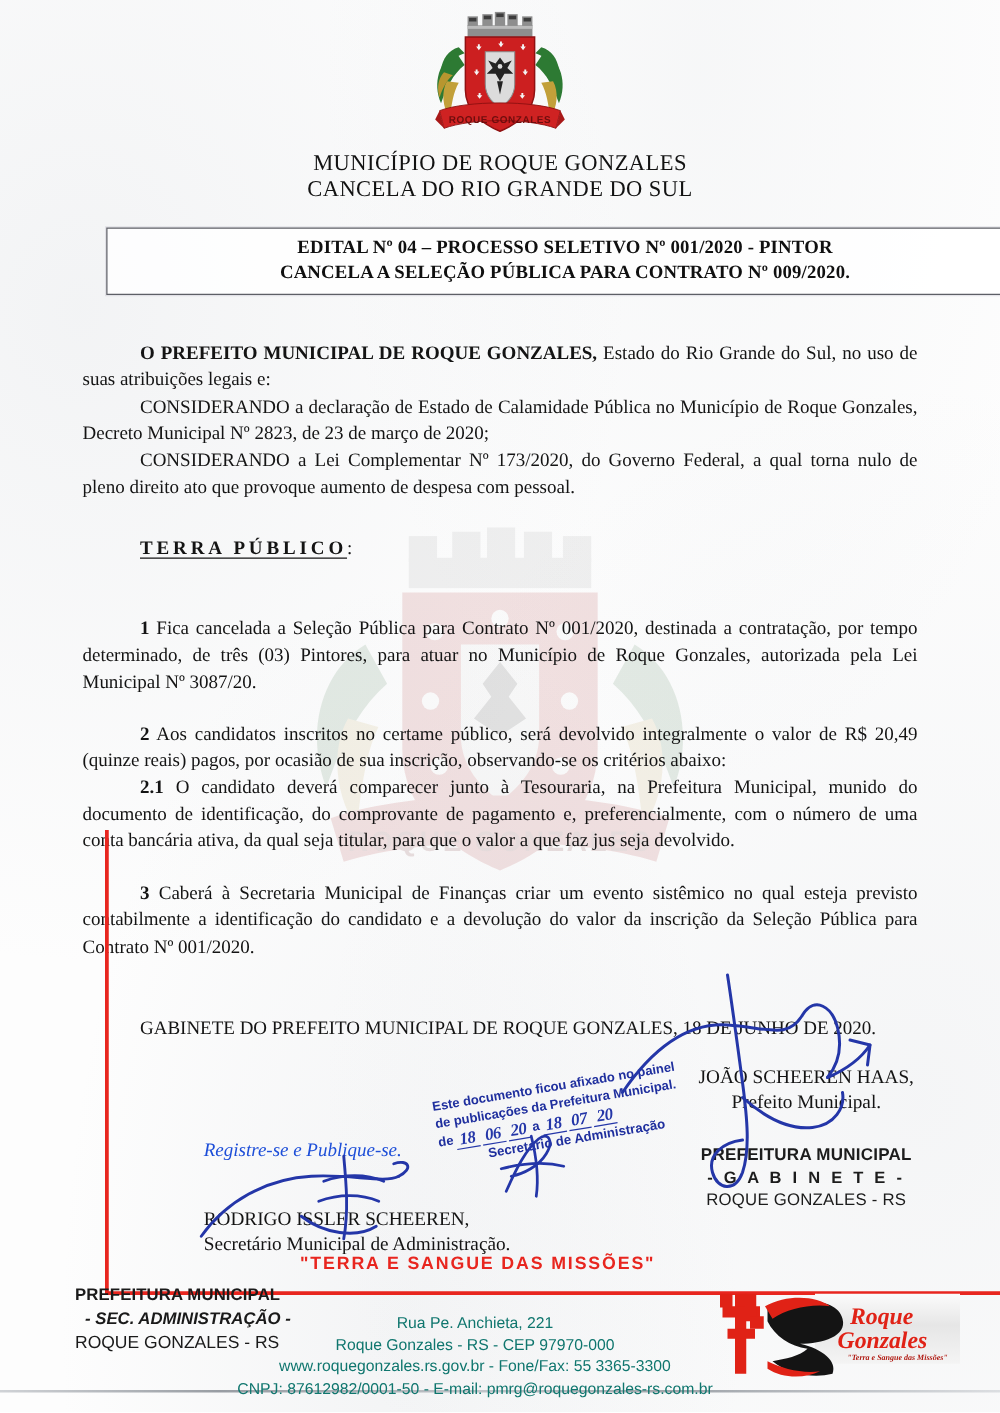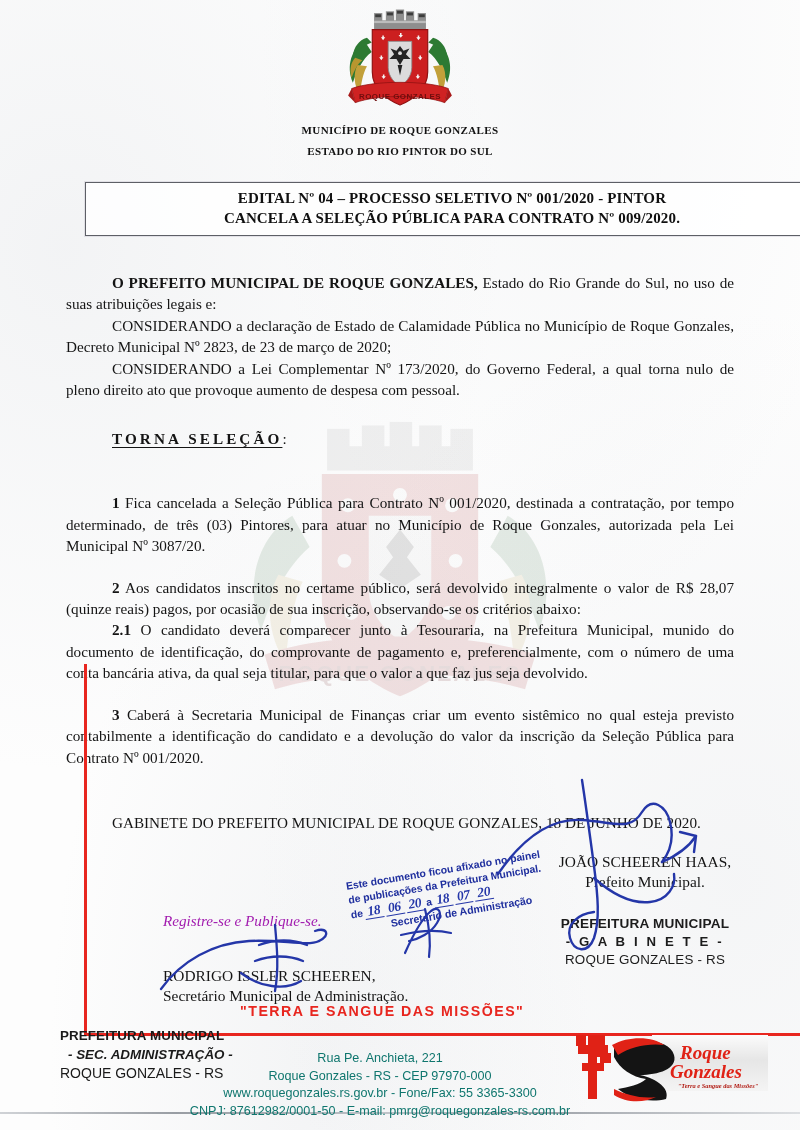--- a/index.html
+++ b/index.html
@@ -71,22 +71,22 @@
   .org-lines {
     position: absolute;
     left: 0;
     top: 120px;
     width: 800px;
     text-align: center;
     z-index: 4;
   }
   .org-line {
     font-family: "Liberation Serif", serif;
-    font-weight: bold;
-    font-size: 11px;
+    font-weight: normal;
+    font-size: 18px;
     letter-spacing: 0.35px;
     color: #121212;
     line-height: 21px;
   }
 
   
   .title-box {
     position: absolute;
     left: 85px;
     top: 182px;
@@ -214,21 +214,21 @@
   }
 
   
   .registre {
     position: absolute;
     left: 163px;
     top: 912px;
     font-family: "Liberation Serif", serif;
     font-style: italic;
     font-size: 15.2px;
-    color: #a21caf;
+    color: #1d4ed8;
     z-index: 5;
   }
   .sig-left {
     position: absolute;
     left: 163px;
     top: 966px;
     z-index: 5;
   }
   .sig-left .n {
     font-family: "Liberation Serif", serif;
@@ -453,47 +453,47 @@
         <path d="M18 140 C55 126 145 126 182 140 L176 164 C138 150 62 150 24 164 Z" fill="#cf2222" stroke="#8b1010" stroke-width="1.2"></path>
         <path d="M18 140 L12 152 L24 164 Z" fill="#a81818"></path>
         <path d="M182 140 L188 152 L176 164 Z" fill="#a81818"></path>
         <text x="100" y="157" text-anchor="middle" font-family="Liberation Sans, sans-serif" font-size="13.5" font-weight="bold" fill="#6e0d0d" letter-spacing="0.8">ROQUE GONZALES</text>
       </g>
     </svg>
   </div>
 
   <div class="org-lines">
     <div class="org-line">MUNICÍPIO DE ROQUE GONZALES</div>
-    <div class="org-line">ESTADO DO RIO PINTOR DO SUL</div>
+    <div class="org-line">CANCELA DO RIO GRANDE DO SUL</div>
   </div>
 
   <div class="title-box">
     <div class="title-line">EDITAL Nº 04 – PROCESSO SELETIVO Nº 001/2020 - PINTOR</div>
     <div class="title-line">CANCELA A SELEÇÃO PÚBLICA PARA CONTRATO Nº 009/2020.</div>
   </div>
 
   <div class="body-wrap">
 
     <p class="para"><b class="strong">O PREFEITO MUNICIPAL DE ROQUE GONZALES,</b><span> Estado do Rio Grande do Sul, no uso de suas atribuições legais e:</span></p>
 
     <p class="para">CONSIDERANDO a declaração de Estado de Calamidade Pública no Município de Roque Gonzales, Decreto Municipal Nº 2823, de 23 de março de 2020;</p>
 
     <p class="para">CONSIDERANDO a Lei Complementar Nº 173/2020, do Governo Federal, a qual torna nulo de pleno direito ato que provoque aumento de despesa com pessoal.</p>
 
     <div class="gap-lg"></div>
 
-    <p class="torna"><span class="tp">TORNA SELEÇÃO</span><span>:</span></p>
+    <p class="torna"><span class="tp">TERRA PÚBLICO</span><span>:</span></p>
 
     <div class="gap-xl"></div>
 
     <p class="para"><span class="numlead">1</span><span> Fica cancelada a Seleção Pública para Contrato Nº 001/2020, destinada a contratação, por tempo determinado, de três (03) Pintores, para atuar no Município de Roque Gonzales, autorizada pela Lei Municipal Nº 3087/20.</span></p>
 
     <div class="gap-md"></div>
 
-    <p class="para"><span class="numlead">2</span><span> Aos candidatos inscritos no certame público, será devolvido integralmente o valor de R$ 28,07 (quinze reais) pagos, por ocasião de sua inscrição, observando-se os critérios abaixo:</span></p>
+    <p class="para"><span class="numlead">2</span><span> Aos candidatos inscritos no certame público, será devolvido integralmente o valor de R$ 20,49 (quinze reais) pagos, por ocasião de sua inscrição, observando-se os critérios abaixo:</span></p>
 
     <p class="para"><span class="numlead">2.1</span><span> O candidato deverá comparecer junto à Tesouraria, na Prefeitura Municipal, munido do documento de identificação, do comprovante de pagamento e, preferencialmente, com o número de uma conta bancária ativa, da qual seja titular, para que o valor a que faz jus seja devolvido.</span></p>
 
     <div class="gap-md"></div>
 
     <p class="para"><span class="numlead">3</span><span> Caberá à Secretaria Municipal de Finanças criar um evento sistêmico no qual esteja previsto contabilmente a identificação do candidato e a devolução do valor da inscrição da Seleção Pública para Contrato Nº 001/2020.</span></p>
 
     <div class="gap-xl"></div>
 
     <p class="para">GABINETE DO PREFEITO MUNICIPAL DE ROQUE GONZALES, 18 DE JUNHO DE 2020.</p>

